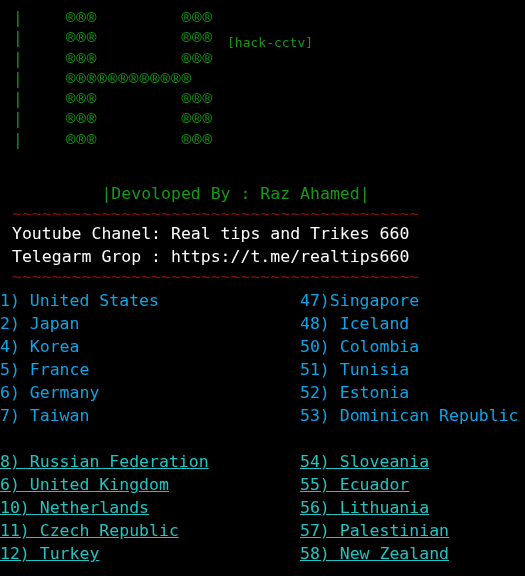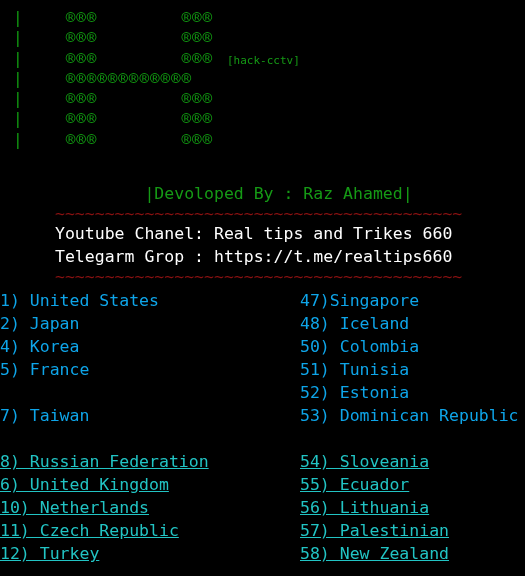--- a/index.html
+++ b/index.html
@@ -47,30 +47,28 @@
   }
   .banner-row {
     display: block;
     white-space: pre;
   }
   .banner-title {
     position: absolute;
     left: 227px;
     top: 31px;
     color: #159a15;
-    font-size: 11px;
+    font-size: 13px;
     line-height: 23px;
     white-space: pre;
-    margin-top: 18px;
   }
 
   
   .credits {
     padding-left: 12px;
-    margin-left: 43px;
   }
   .credit-line {
     display: block;
     white-space: pre;
     color: #159a15;
   }
   .sep {
     display: block;
     white-space: pre;
     color: #8a1111;
@@ -140,20 +138,21 @@
     </div>
     <div class="row">
       <pre class="col-l green">4) Korea</pre>
       <pre class="col-r green">50) Colombia</pre>
     </div>
     <div class="row">
       <pre class="col-l green">5) France</pre>
       <pre class="col-r green">51) Tunisia</pre>
     </div>
     <div class="row">
+      <pre class="col-l green">6) Germany</pre>
       <pre class="col-r green">52) Estonia</pre>
     </div>
     <div class="row">
       <pre class="col-l green">7) Taiwan</pre>
       <pre class="col-r green">53) Dominican Republic</pre>
     </div>
 
     <div class="spacer"></div>
 
     <div class="row">

